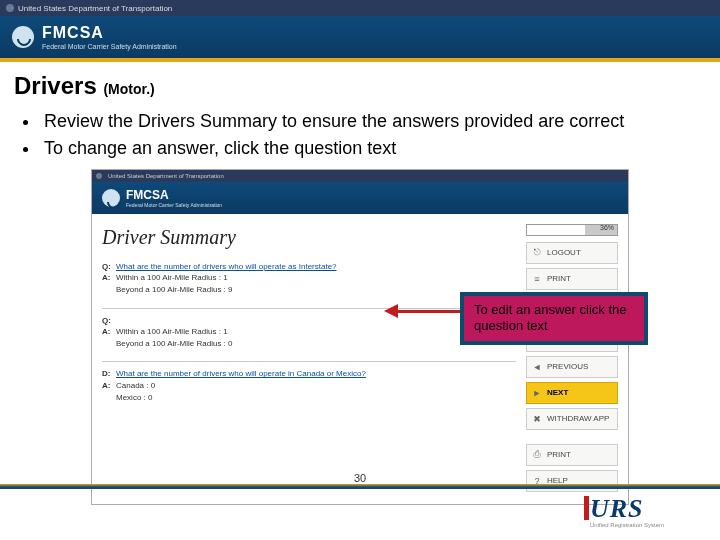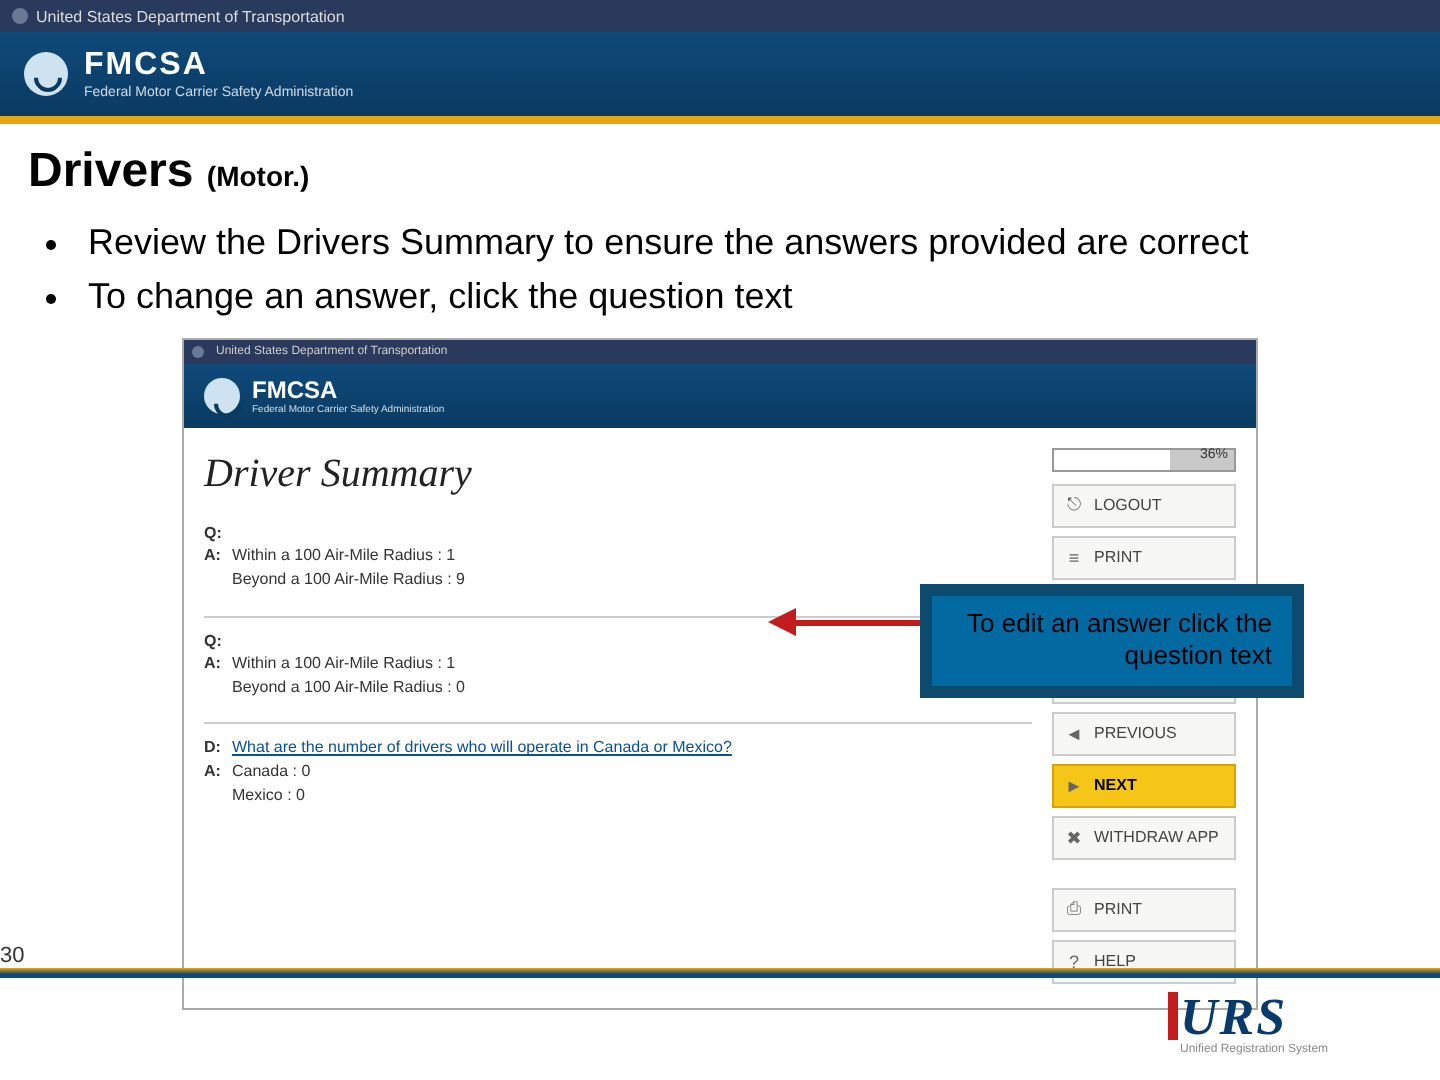--- a/index.html
+++ b/index.html
@@ -24,35 +24,35 @@
   .shot-brand .bn{font-size:12px;font-weight:700}
   .shot-brand .bs{font-size:5px;opacity:.8}
   .shot-body{display:flex;padding:8px 10px 12px;gap:10px}
   .shot-main{flex:1}
   .sum-title{font-family:Georgia,serif;font-style:italic;font-size:20px;color:#222;margin:4px 0 12px}
   .qa{margin-bottom:12px;font-size:8px;color:#333;line-height:1.45}
   .qa .row{display:flex}
   .qa .lab{width:14px;font-weight:700}
   .qa .q{color:#0a4f9c;text-decoration:underline;cursor:pointer}
   .divider{border-top:1px solid #ccc;margin:0 0 6px}
-  .callout{position:absolute;border:6px solid #0c4a6e;background:#0369a1;font-size:13px;padding:6px 10px;text-align:right;line-height:1.25;left:460px;top:292px;width:160px}
+  .callout{position:absolute;border:4px solid #0c4a6e;background:#be185d;font-size:13px;padding:6px 10px;text-align:left;line-height:1.25;left:460px;top:292px;width:160px}
   .arrow{position:absolute;left:377px;top:304px;width:84px;height:14px}
   .arrow::before{content:'';position:absolute;right:0;top:6px;left:14px;height:3px;background:#c21c1c}
   .arrow::after{content:'';position:absolute;left:0;top:0;border:7px solid transparent;border-right:14px solid #c21c1c}
   .shot-side{width:92px;padding-top:2px}
   .prog{height:10px;border:1px solid #999;position:relative;margin-bottom:6px}
   .prog .fill{position:absolute;right:0;top:0;bottom:0;background:#c9c9c9;width:36%}
   .prog .pct{position:absolute;right:3px;top:-1px;font-size:7px;color:#333}
   .side-btn{display:flex;align-items:center;gap:5px;border:1px solid #ccc;background:#f7f7f5;font-size:8px;color:#444;padding:4px 5px;margin-top:4px;cursor:pointer;min-height:12px}
   .side-btn.next{background:#f5c518;border-color:#d4a400;color:#000;font-weight:700}
   .side-btn .ic{width:10px;height:10px;display:flex;align-items:center;justify-content:center;font-size:9px;color:#666}
   .side-gap{height:10px}
   .footer{position:absolute;left:0;right:0;bottom:0;height:56px}
   .foot-line{position:absolute;left:0;right:0;top:0;height:5px;background:linear-gradient(#e6a612,#0f4a7a 60%)}
-  .pgnum{position:absolute;left:0;right:0;top:-12px;font-size:11px;color:#333}
+  .pgnum{position:absolute;left:0;right:0;top:-12px;text-align:center;font-size:11px;color:#333}
   .foot-logo{position:absolute;right:20px;top:10px;width:110px;height:40px}
   .foot-urs{font-family:Liberation Serif, serif;font-style:italic;font-weight:900;font-size:26px;color:#083a6e;letter-spacing:1px;position:relative}
   .foot-urs::before{content:'';position:absolute;left:-6px;top:2px;width:5px;height:24px;background:#c21c1c}
   .foot-sub{font-size:6px;color:#888;margin-top:-2px}
 </style>
 </head>
 <body>
 
 <div class="slide">
   <div class="topbar">
@@ -87,20 +87,21 @@
         <div class="bs">Federal Motor Carrier Safety Administration</div>
       </div>
     </div>
     <div class="shot-body">
       <div class="shot-main">
         <div class="sum-title">Driver Summary</div>
 
         <div class="qa">
           <div class="row">
               <span class="lab">Q:</span>
+              <span class="q">What are the number of drivers who will operate as Interstate?</span>
             </div>
           <div class="row">
               <span class="lab">A:</span>
               <span>Within a 100 Air-Mile Radius : 1</span>
             </div>
           <div class="row">
               <span class="lab"></span>
               <span>Beyond a 100 Air-Mile Radius : 9</span>
             </div>
         </div>

